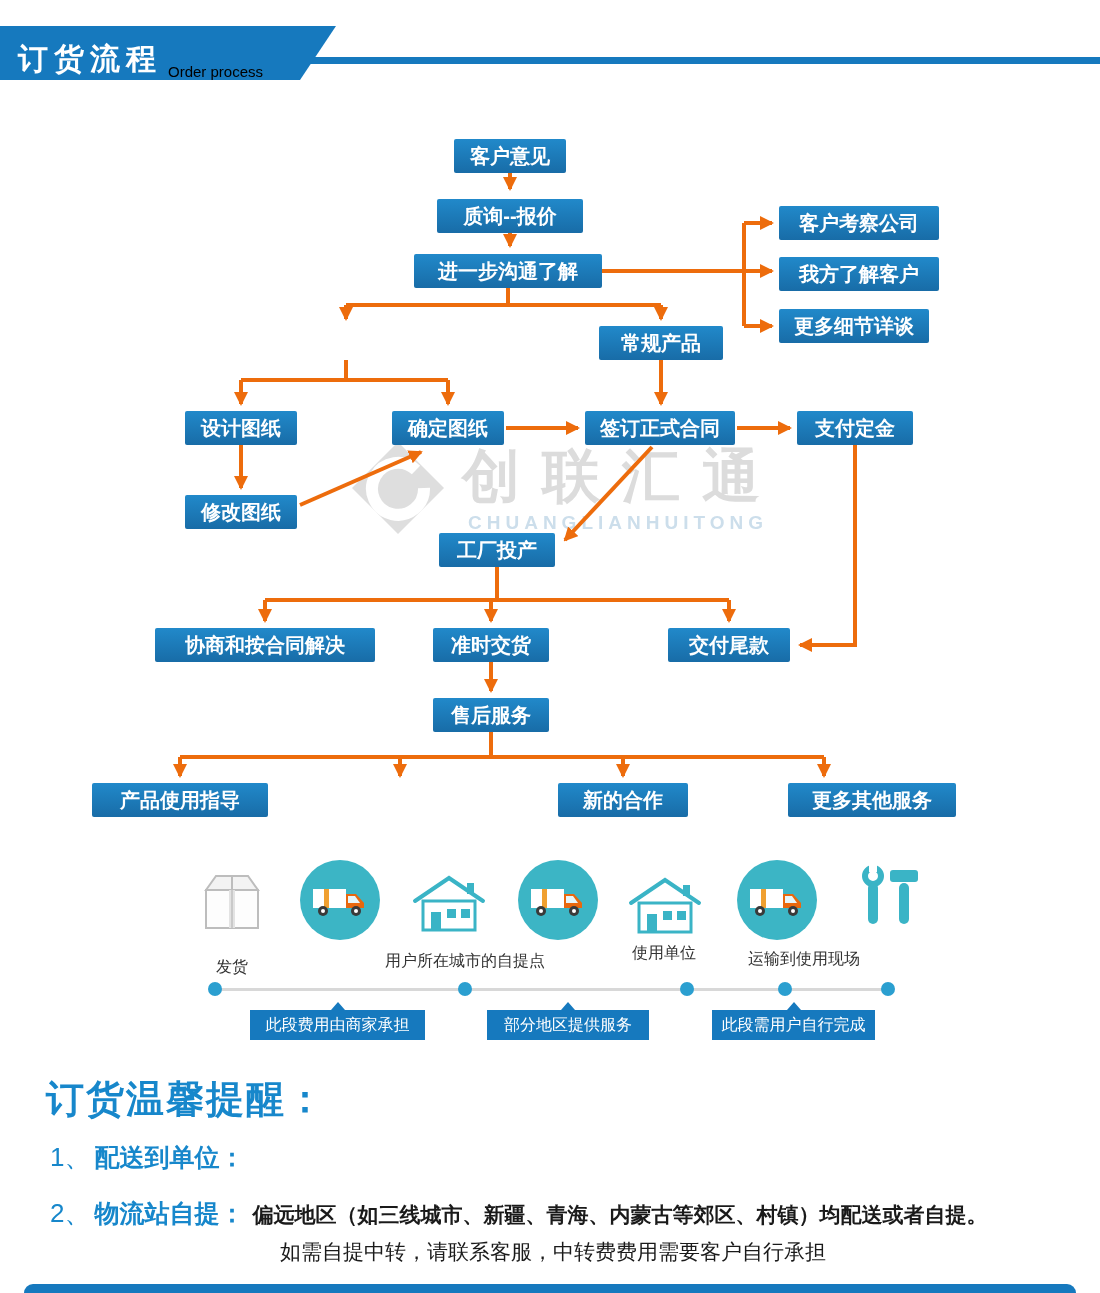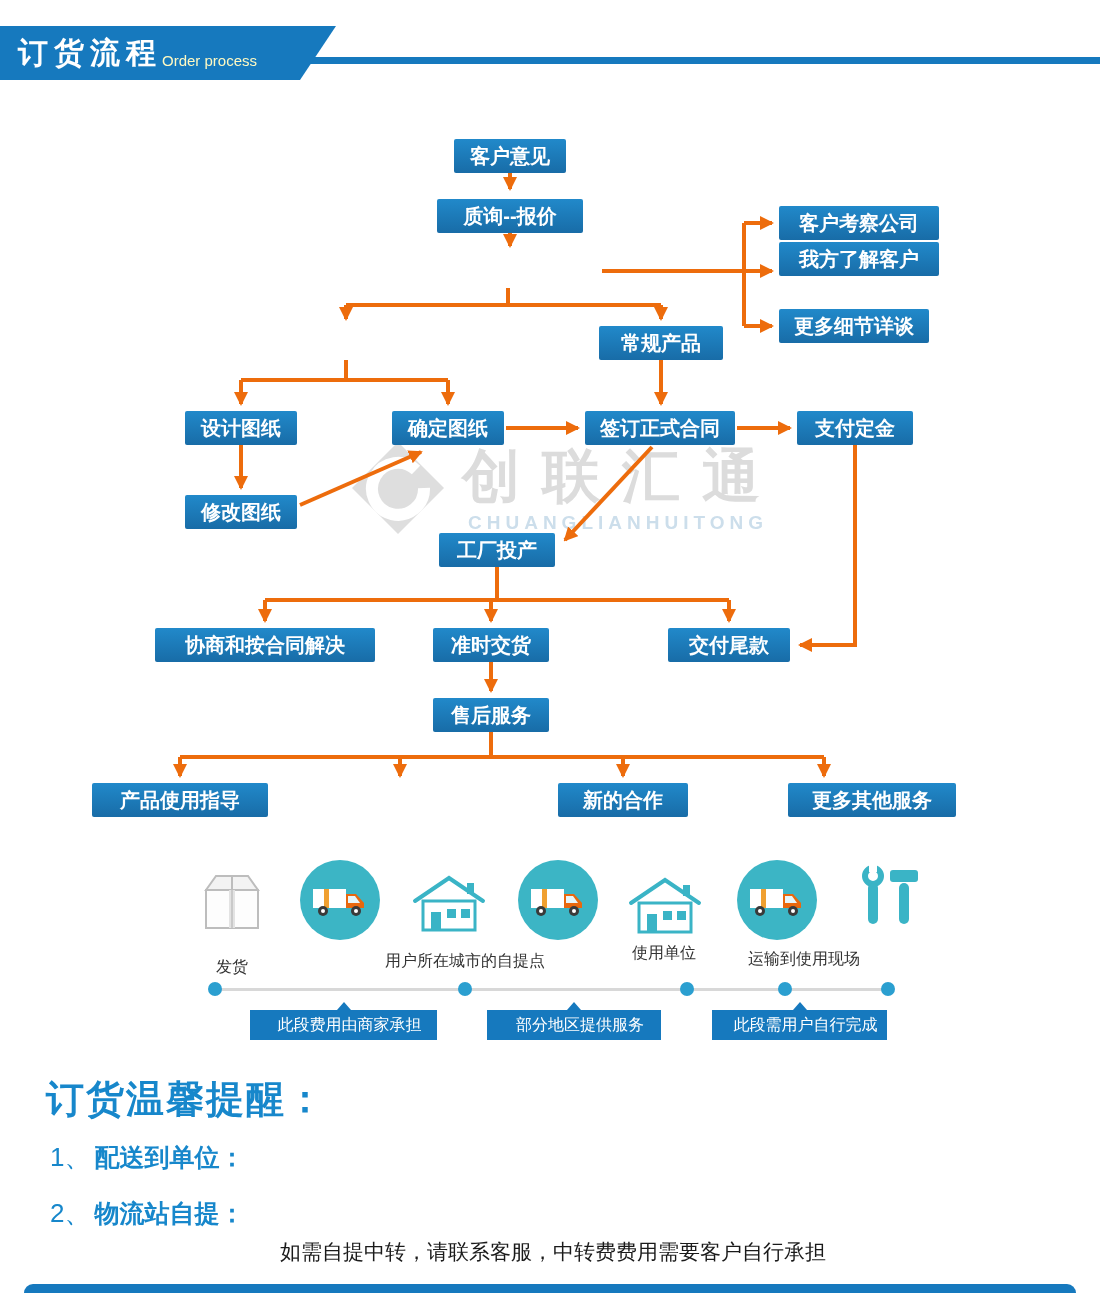--- a/index.html
+++ b/index.html
@@ -3,23 +3,23 @@
 <meta charset="utf-8">
 <style>
   html,body{margin:0;padding:0;background:#fff;}
   body{font-family:"Liberation Sans","DejaVu Sans",sans-serif;}
   #page{position:relative;width:1100px;height:1293px;margin:0 auto;background:#fff;overflow:hidden;}
 
   
   .header-line{position:absolute;left:0;right:0;top:57px;height:7px;background:#1679be;}
   .header-banner{position:absolute;left:0;top:26px;width:336px;height:54px;background:#1679be;
     clip-path:polygon(0 0,100% 0,calc(100% - 36px) 100%,0 100%);
-    display:flex;align-items:center;z-index:5;}
+    display:flex;align-items:flex-end;z-index:5;}
   .header-title{color:#fff;font-size:30px;font-weight:bold;letter-spacing:6px;margin-left:18px;}
-  .header-sub{color:#fef9c3;font-size:15px;margin-top:14px;}
+  .header-sub{color:#000000;font-size:15px;margin-left:6px;margin-top:14px;}
 
   
   .watermark{position:absolute;z-index:1;}
   .wm-name{position:absolute;left:462px;top:438px;font-size:58px;font-weight:bold;color:#dcdcdc;letter-spacing:22px;white-space:nowrap;}
   .wm-latin{position:absolute;left:468px;top:512px;font-size:19px;font-weight:bold;color:#ccdeeb;letter-spacing:5px;white-space:nowrap;}
   .wm-logo{position:absolute;left:348px;top:440px;}
 
   
   .node{position:absolute;height:34px;line-height:34px;text-align:center;color:#fff;
     font-weight:bold;font-size:20px;background:linear-gradient(180deg,#2189ca,#186ca7);
@@ -28,21 +28,21 @@
   svg.arrows{position:absolute;left:0;top:0;z-index:2;}
 
   
   .licon{position:absolute;z-index:3;}
   .slabel{position:absolute;font-size:16px;color:#333;text-align:center;z-index:3;white-space:nowrap;}
 
   
   .tline{position:absolute;left:215px;top:988px;width:673px;height:3px;background:#d8d8d8;z-index:2;}
   .dot{position:absolute;top:982px;width:14px;height:14px;border-radius:50%;background:#2b9fd0;z-index:3;}
   .tag{position:absolute;top:1010px;height:30px;line-height:30px;background:#1679be;color:#fff;
-    font-size:16px;text-align:center;z-index:3;white-space:nowrap;padding-left:12px;}
+    font-size:16px;text-align:center;z-index:3;white-space:nowrap;}
   .tag::before{content:"";position:absolute;top:-8px;left:50%;margin-left:-7px;
     border-left:7px solid transparent;border-right:7px solid transparent;border-bottom:8px solid #1679be;}
 
   
   .notice-title{position:absolute;left:46px;top:1074px;font-size:38px;font-weight:bold;color:#1787cb;letter-spacing:2px;text-align:right;}
   .notice-item{position:absolute;display:flex;align-items:baseline;white-space:nowrap;}
   .notice-num{color:#1787cb;font-size:26px;}
   .notice-label{color:#1787cb;font-size:25px;font-weight:bold;margin-left:4px;}
   .notice-text{color:#1a1a1a;font-size:21px;font-weight:bold;margin-left:8px;}
   .notice-text2{position:absolute;left:280px;top:1238px;color:#1a1a1a;font-size:21px;font-weight:normal;white-space:nowrap;}
@@ -110,22 +110,23 @@
       <path d="M180,757 H824"></path>
       <path d="M180,757 V776" marker-end="url(#ah)"></path>
       <path d="M400,757 V776" marker-end="url(#ah)"></path>
       <path d="M623,757 V776" marker-end="url(#ah)"></path>
       <path d="M824,757 V776" marker-end="url(#ah)"></path>
     </g>
   </svg>
 
   <div class="node" style="left:454px;top:139px;width:112px">客户意见</div>
   <div class="node" style="left:437px;top:199px;width:146px">质询--报价</div>
+  <div class="node" style="left:414px;top:254px;width:188px">进一步沟通了解</div>
   <div class="node" style="left:779px;top:206px;width:160px">客户考察公司</div>
-  <div class="node" style="left:779px;top:242px;width:160px">我方了解客户</div>
+  <div class="node" style="left:779px;top:257px;width:160px">我方了解客户</div>
   <div class="node" style="left:779px;top:309px;width:150px">更多细节详谈</div>
   <div class="node" style="left:599px;top:326px;width:124px">常规产品</div>
   <div class="node" style="left:185px;top:411px;width:112px">设计图纸</div>
   <div class="node" style="left:392px;top:411px;width:112px">确定图纸</div>
   <div class="node" style="left:585px;top:411px;width:150px">签订正式合同</div>
   <div class="node" style="left:797px;top:411px;width:116px">支付定金</div>
   <div class="node" style="left:185px;top:495px;width:112px">修改图纸</div>
   <div class="node" style="left:439px;top:533px;width:116px">工厂投产</div>
   <div class="node" style="left:155px;top:628px;width:220px">协商和按合同解决</div>
   <div class="node" style="left:433px;top:628px;width:116px">准时交货</div>
@@ -238,19 +239,20 @@
   <div class="notice-title">订货温馨提醒：</div>
 
   <div class="notice-item" style="left:50px;top:1140px">
     <span class="notice-num">1、</span>
     <span class="notice-label">配送到单位：</span>
   </div>
 
   <div class="notice-item" style="left:50px;top:1196px">
     <span class="notice-num">2、</span>
     <span class="notice-label">物流站自提：</span>
+    <span class="notice-text">偏远地区（如三线城市、新疆、青海、内蒙古等郊区、村镇）均配送或者自提。</span>
   </div>
 
   <div class="notice-text2">如需自提中转，请联系客服，中转费费用需要客户自行承担</div>
 
   <div class="bottom-bar"></div>
 
 </div>
 
 </body></html>

